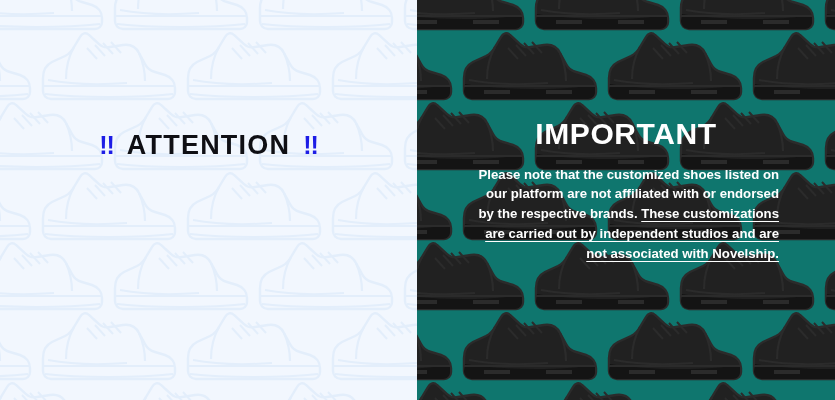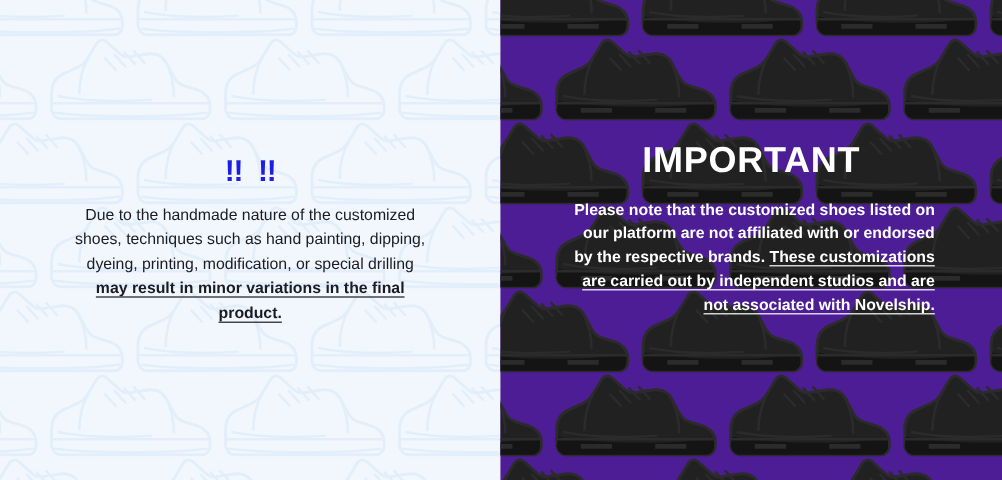--- a/index.html
+++ b/index.html
@@ -21,21 +21,21 @@
     position: relative;
     height: 100%;
     box-sizing: border-box;
     display: flex;
     flex-direction: column;
     align-items: center;
     justify-content: flex-start;
     overflow: hidden;
   }
   .panel-left  { width: 417px; background: #f2f7fe; }
-  .panel-right { width: 418px; background: #4c1d95; }
+  .panel-right { width: 418px; background: #0f766e; }
 
   
   .pattern {
     position: absolute;
     inset: 0;
     z-index: 0;
     pointer-events: none;
   }
   .pattern svg { display: block; width: 100%; height: 100%; }
 
@@ -172,26 +172,24 @@
         <use href="#sneakerL" x="-34" y="384"></use>
         <use href="#sneakerL" x="111" y="384"></use>
         <use href="#sneakerL" x="256" y="384"></use>
         <use href="#sneakerL" x="401" y="384"></use>
       </svg>
     </div>
 
     <div class="content content-left">
       <h1 class="headline headline-left">
         <span class="bang">!!</span>
+        <span>ATTENTION</span>
         <span class="bang">!!</span>
       </h1>
 
-      <p class="body-copy body-left">
-        <span>Due to the handmade nature of the customized shoes, techniques such as hand painting, dipping, dyeing, printing, modification, or special drilling </span><span class="emph">may result in minor variations in the final product.</span>
-      </p>
     </div>
   </section>
 
   <section class="panel panel-right">
 
     <div class="pattern">
       <svg viewBox="0 0 418 400" preserveAspectRatio="xMidYMid slice" aria-hidden="true">
         <defs>
           <g id="sneakerD">
             <path d="M4 44 C4 37 7 31 13 28 L26 22 C30 20 33 17 35 13 L41 3

